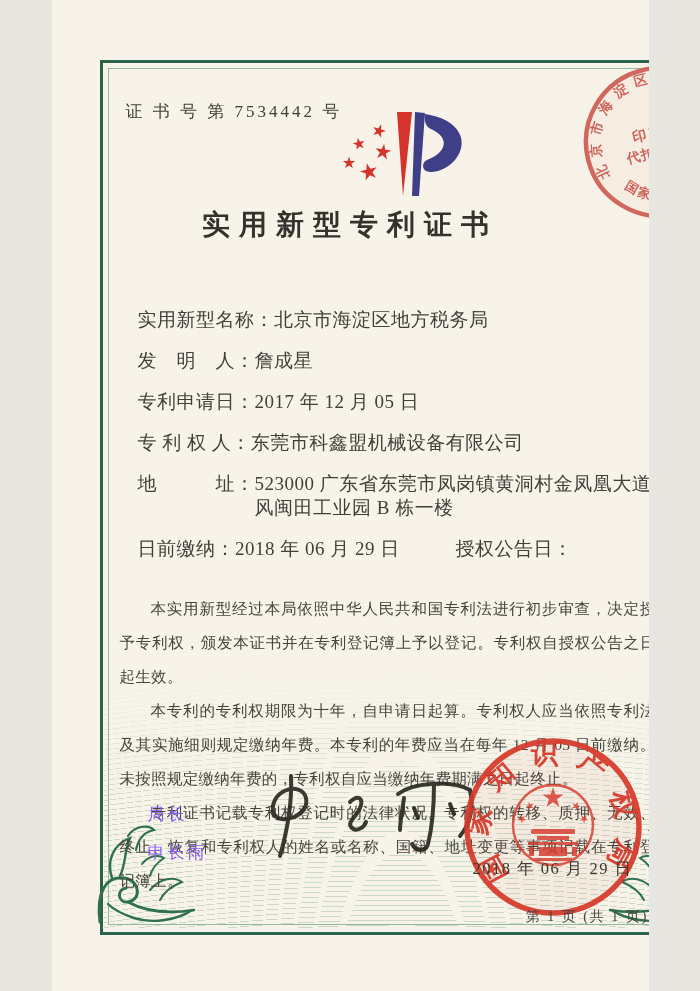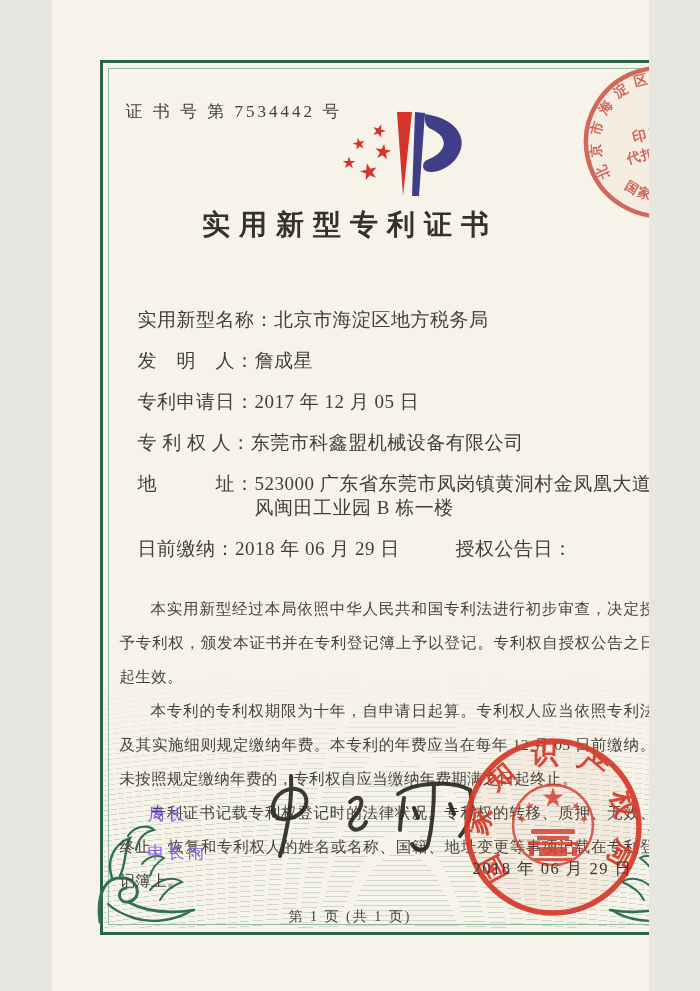--- a/index.html
+++ b/index.html
@@ -42,21 +42,21 @@
   
   .director{position:absolute;left:96px;top:796px;font-size:17px;line-height:38px;letter-spacing:3px;color:#8b5cf6;}
   .sig{position:absolute;left:182px;top:764px;width:300px;height:104px;}
   
   .office-seal{position:absolute;left:406px;top:732px;width:190px;height:190px;opacity:.93;}
   .seal-date{position:absolute;left:408px;top:858px;width:186px;text-align:center;
     font-size:16.5px;letter-spacing:1.5px;color:#3b3a33;z-index:6;}
   .tax-stamp{position:absolute;left:528px;top:62px;width:160px;height:160px;
     transform:rotate(-14deg);opacity:.9;}
   
-  .footer{position:absolute;left:0;right:0;top:908px;text-align:center;
+  .footer{position:absolute;left:0;right:0;top:908px;text-align:right;
     font-size:14px;letter-spacing:2px;color:#45443e;}
 </style>
 </head>
 <body>
 
 <div class="page">
 
   <div class="guilloche"></div>
   <div class="border-outer"></div>
   <div class="border-inner"></div>

